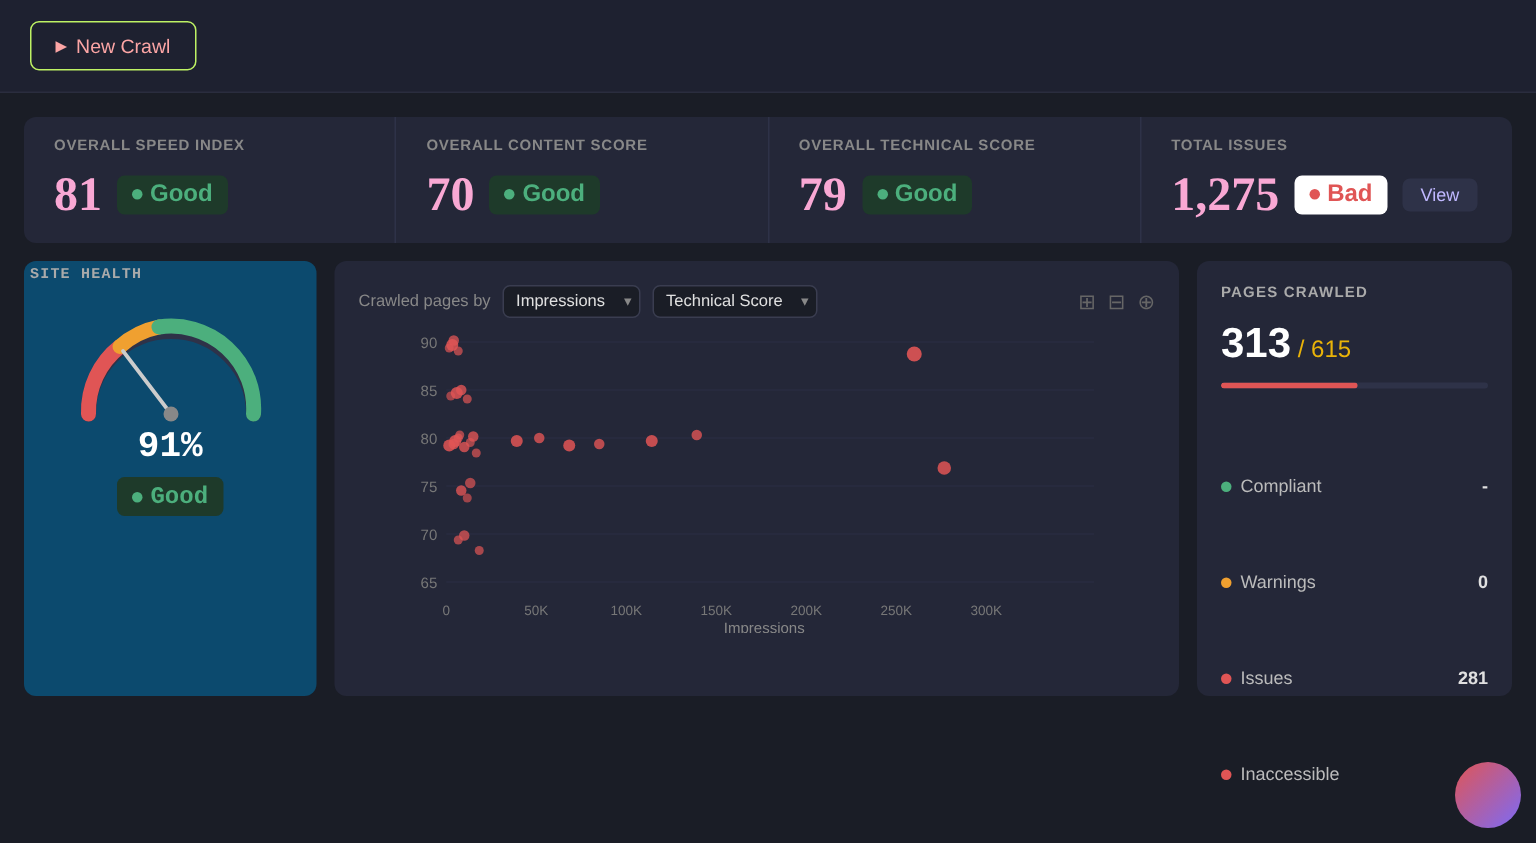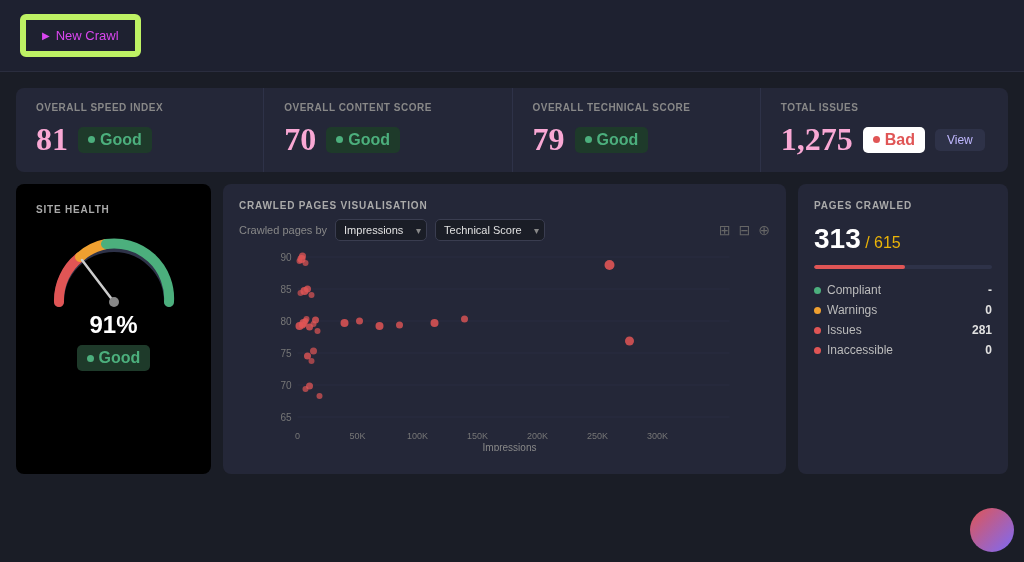--- a/index.html
+++ b/index.html
@@ -24,22 +24,22 @@
       font-weight: 700;
       color: #fff;
     }
     .header-left p {
       font-size: 12px;
       color: #888;
       margin-top: 2px;
     }
     .new-crawl-btn {
       background: transparent;
-      border: 6px solid #bef264;
-      color: #d946ef;
+      border: 1px solid #bef264;
+      color: #fca5a5;
       padding: 8px 16px;
       border-radius: 6px;
       font-size: 13px;
       cursor: pointer;
       display: flex;
       align-items: center;
       gap: 6px;
     }
     .new-crawl-btn::before {
       content: '▶';
@@ -118,25 +118,26 @@
 
     .bottom-row {
       display: flex;
       gap: 12px;
       margin: 0 16px;
       height: 290px;
     }
 
     
     .site-health-card {
-      background: #000000;
+      background: #0c4a6e;
       border-radius: 8px;
-      padding: 20px;
+      padding: 4px;
       width: 195px;
       flex-shrink: 0;
+      font-family: Liberation Mono, monospace;
     }
     .card-title {
       font-size: 10px;
       font-weight: 700;
       color: #aaa;
       letter-spacing: 0.8px;
       text-transform: uppercase;
       margin-bottom: 12px;
     }
     .gauge-container {
@@ -259,20 +260,21 @@
     .stat-rows {
       display: flex;
       flex-direction: column;
       gap: 6px;
     }
     .stat-row {
       display: flex;
       align-items: center;
       justify-content: space-between;
       font-size: 12px;
+      margin-top: 44px;
     }
     .stat-label-left {
       display: flex;
       align-items: center;
       gap: 6px;
       color: #bbb;
     }
     .stat-val {
       color: #e0e0e0;
       font-weight: 600;
@@ -367,23 +369,20 @@
       </div>
       <div class="gauge-percent">91%</div>
       <span class="badge badge-good" style="margin-top:6px">
         <span class="badge-dot dot-green"></span>
         <span>Good</span>
       </span>
     </div>
   </div>
 
   <div class="vis-card">
-    <div class="vis-header">
-      <span class="vis-title">CRAWLED PAGES VISUALISATION</span>
-    </div>
     <div class="vis-controls">
       <span>Crawled pages by</span>
       <div class="select-wrapper">
         <select class="select-box">
           <option>Impressions</option>
           <option>Clicks</option>
           <option>CTR</option>
         </select>
       </div>
       <div class="select-wrapper">

